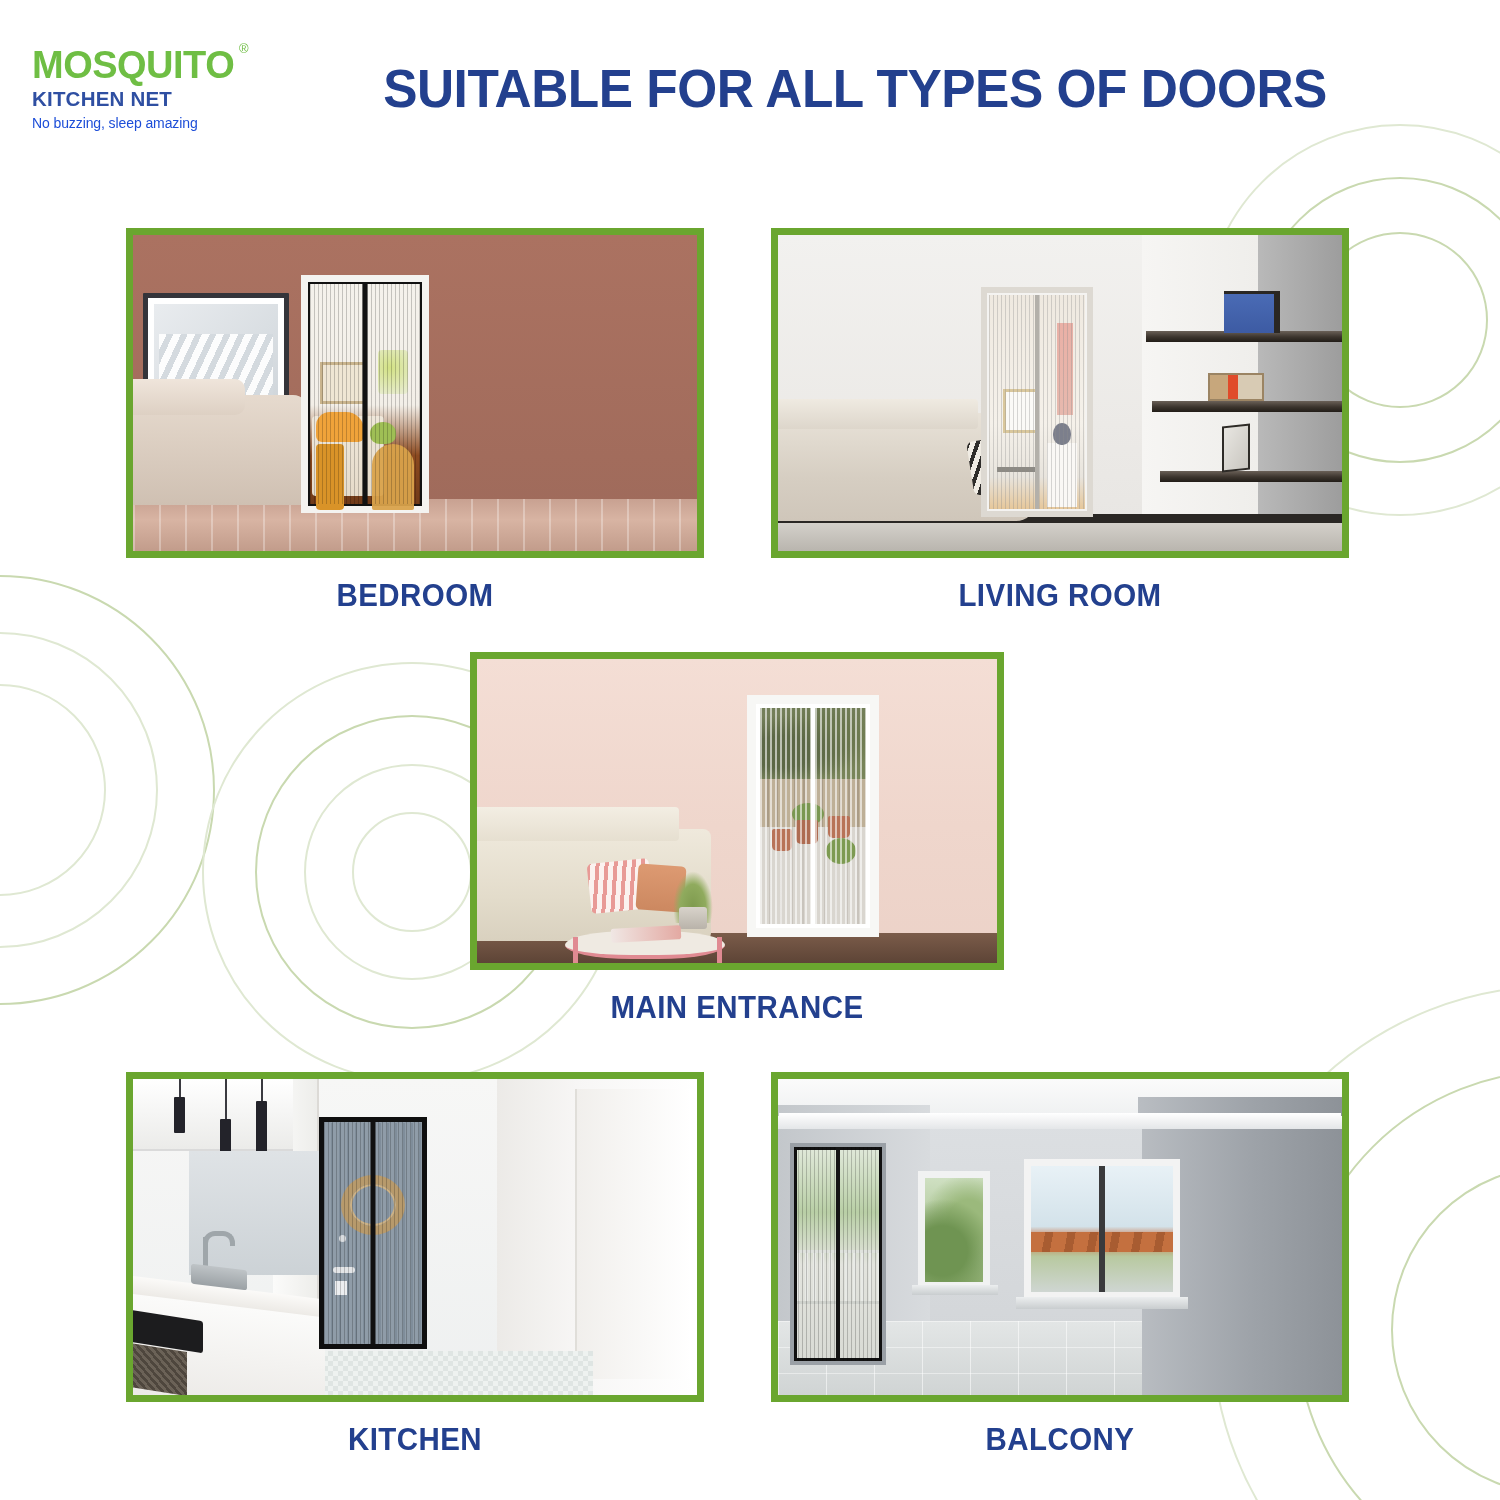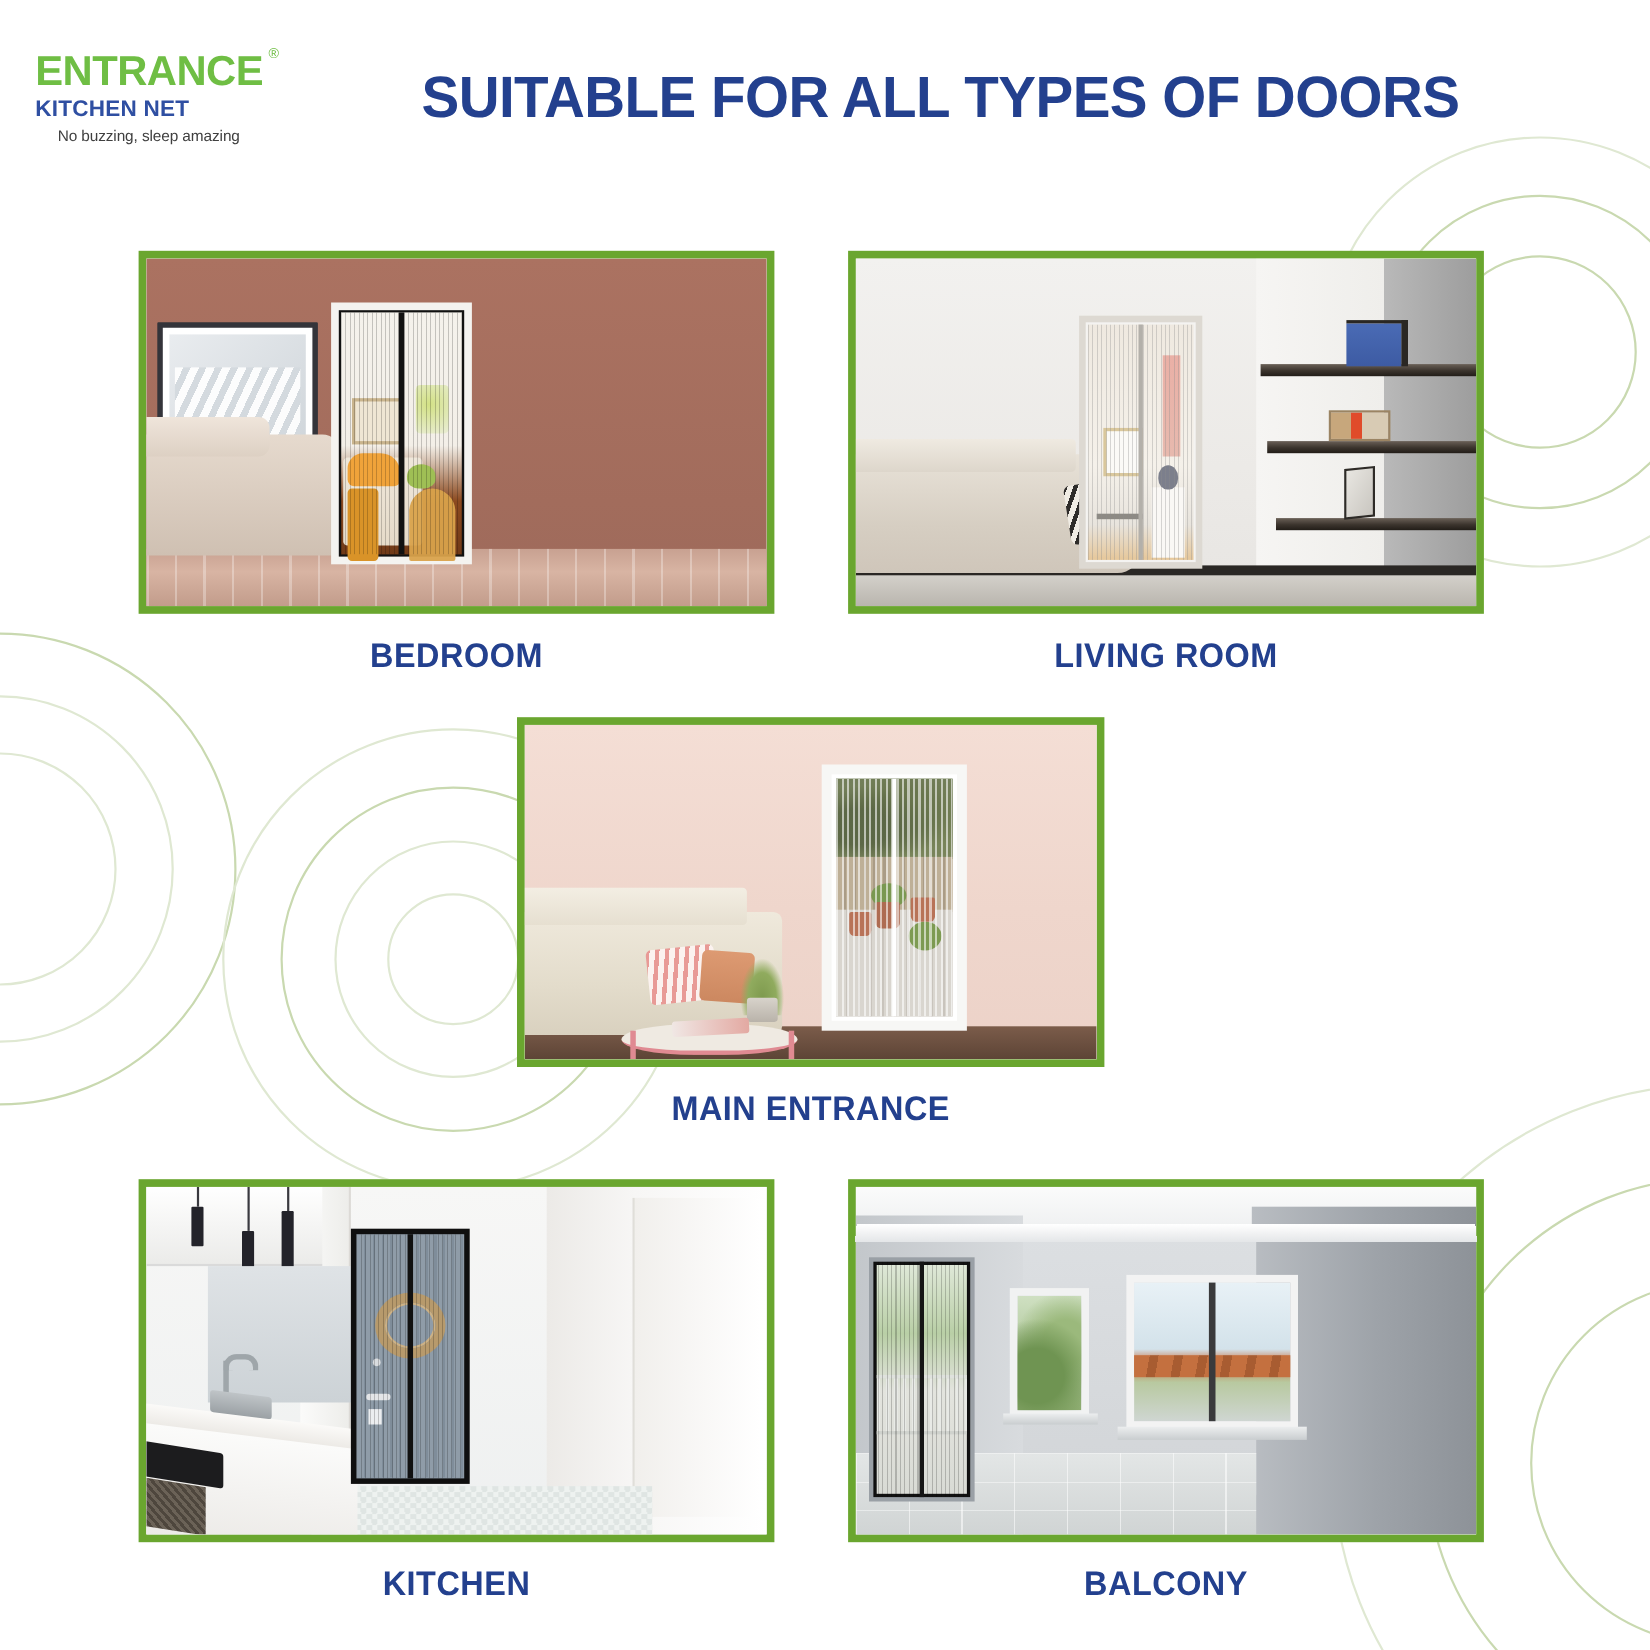--- a/index.html
+++ b/index.html
@@ -28,21 +28,21 @@
   }
   #logo .reg {
     position: absolute; right: -14px; top: -4px;
     font-size: 13px; color: #6fbe44; font-weight: normal;
   }
   #logo .l2 {
     font-size: 20.5px; font-weight: bold; color: #2f4fa2;
     letter-spacing: 0.2px; line-height: 1.25; margin-top: 2px;
   }
   #logo .l3 {
-    font-size: 14px; color: #404040; margin-top: 3px; text-align: right;
+    font-size: 14px; color: #1d4ed8; margin-top: 3px; text-align: left;
     width: 186px; letter-spacing: -0.1px;
   }
 
   
   #title {
     position: absolute; left: 255px; top: 62px; width: 1200px;
     text-align: center;
     font-size: 53px; font-weight: bold; color: #23408e;
     letter-spacing: -0.5px; line-height: 1;
     font-family: "Liberation Sans", sans-serif;
@@ -531,21 +531,21 @@
   </div>
 
   <div class="rings" style="left:1556px; top:1330px; width:0; height:0;">
     <div class="ring" style="width:330px;height:330px;"></div>
     <div class="ring" style="width:520px;height:520px;"></div>
     <div class="ring faint" style="width:690px;height:690px;"></div>
   </div>
 
   <div id="logo">
     <div class="l1">
-      <span>ENTRANCE</span>
+      <span>MOSQUITO</span>
       <span class="reg">®</span>
     </div>
     <div class="l2">KITCHEN NET</div>
     <div class="l3">No buzzing, sleep amazing</div>
   </div>
 
   <div id="title">SUITABLE FOR ALL TYPES OF DOORS</div>
 
   <div class="tile" style="left:126px; top:228px; width:578px; height:330px;">
     <div class="photo" id="ph-bed">

